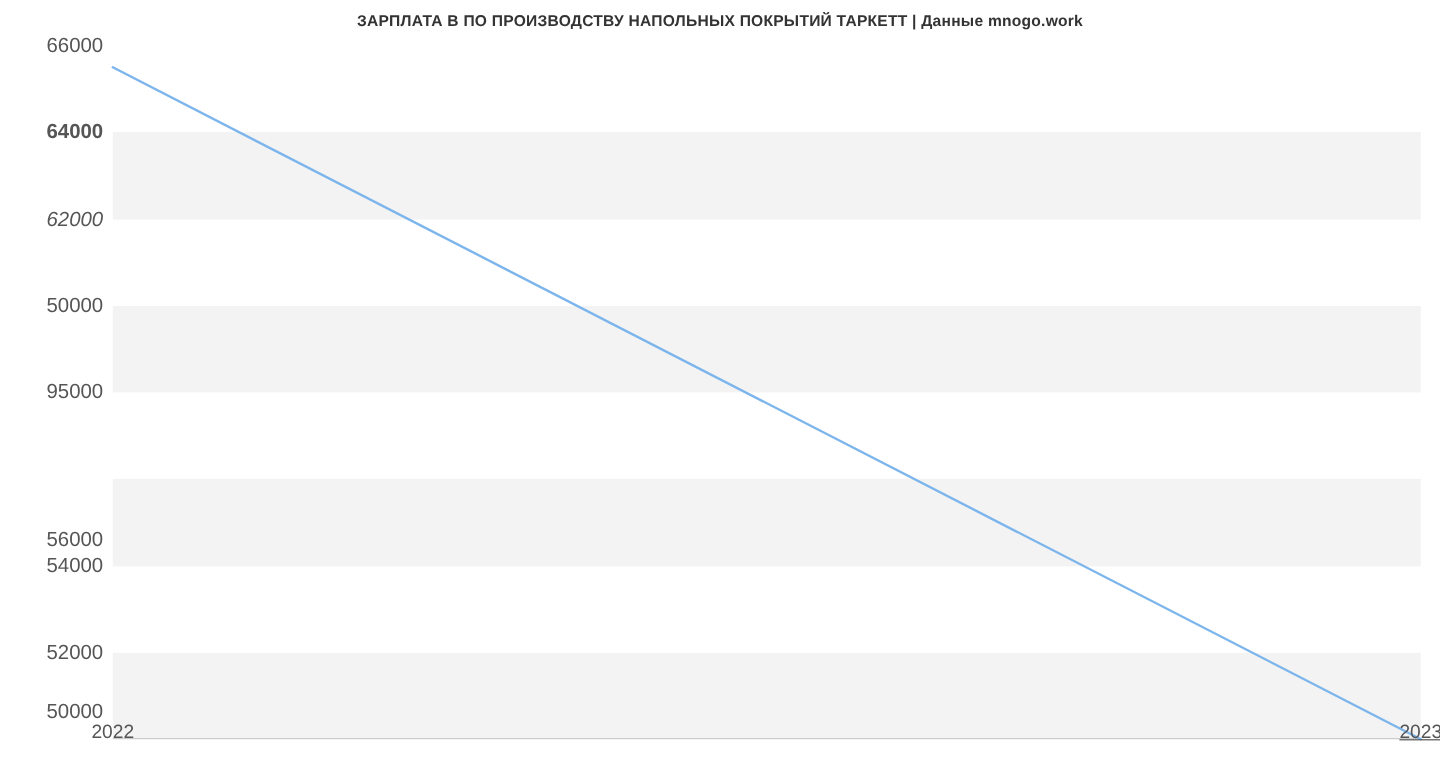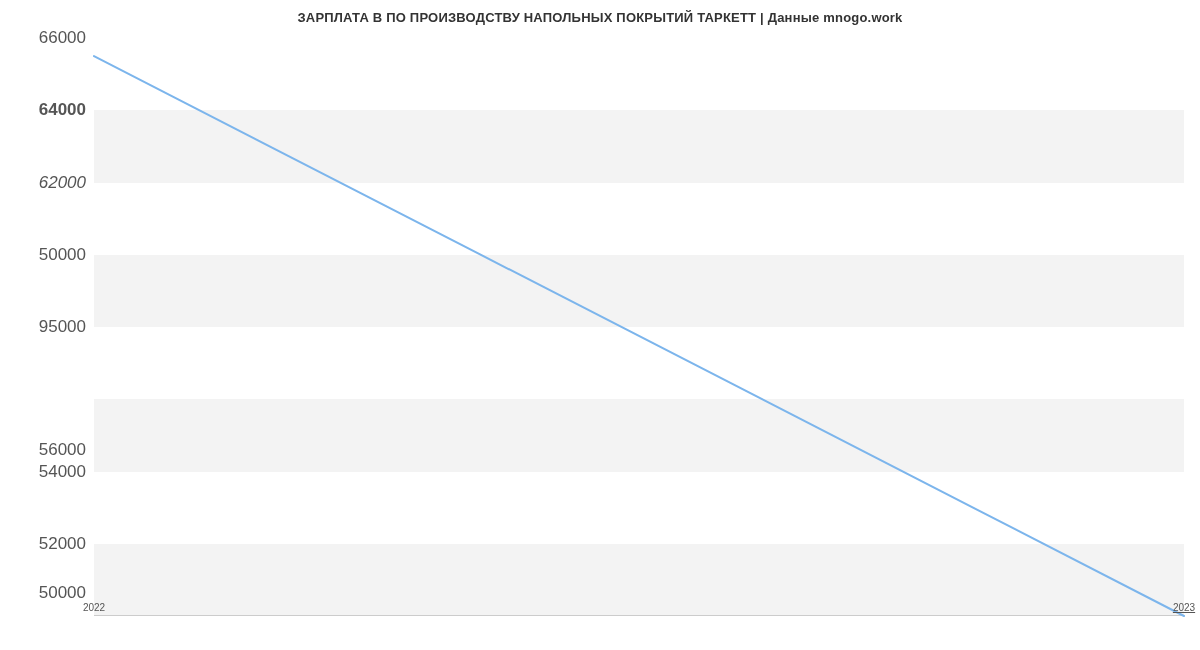--- a/index.html
+++ b/index.html
@@ -56,21 +56,21 @@
     right: 1114px;
     width: 80px;
     text-align: right;
     font-size: 17px;
     color: #555555;
     transform: translateY(-50%);
   }
   .tick-label-x {
     position: absolute;
     top: 602px;
-    font-size: 10px;
+    font-size: 16px;
     color: #555555;
     transform: translateX(-50%);
   }
   svg.line-layer {
     position: absolute;
     left: 0;
     top: 0;
     width: 100%;
     height: 100%;
     overflow: visible;

